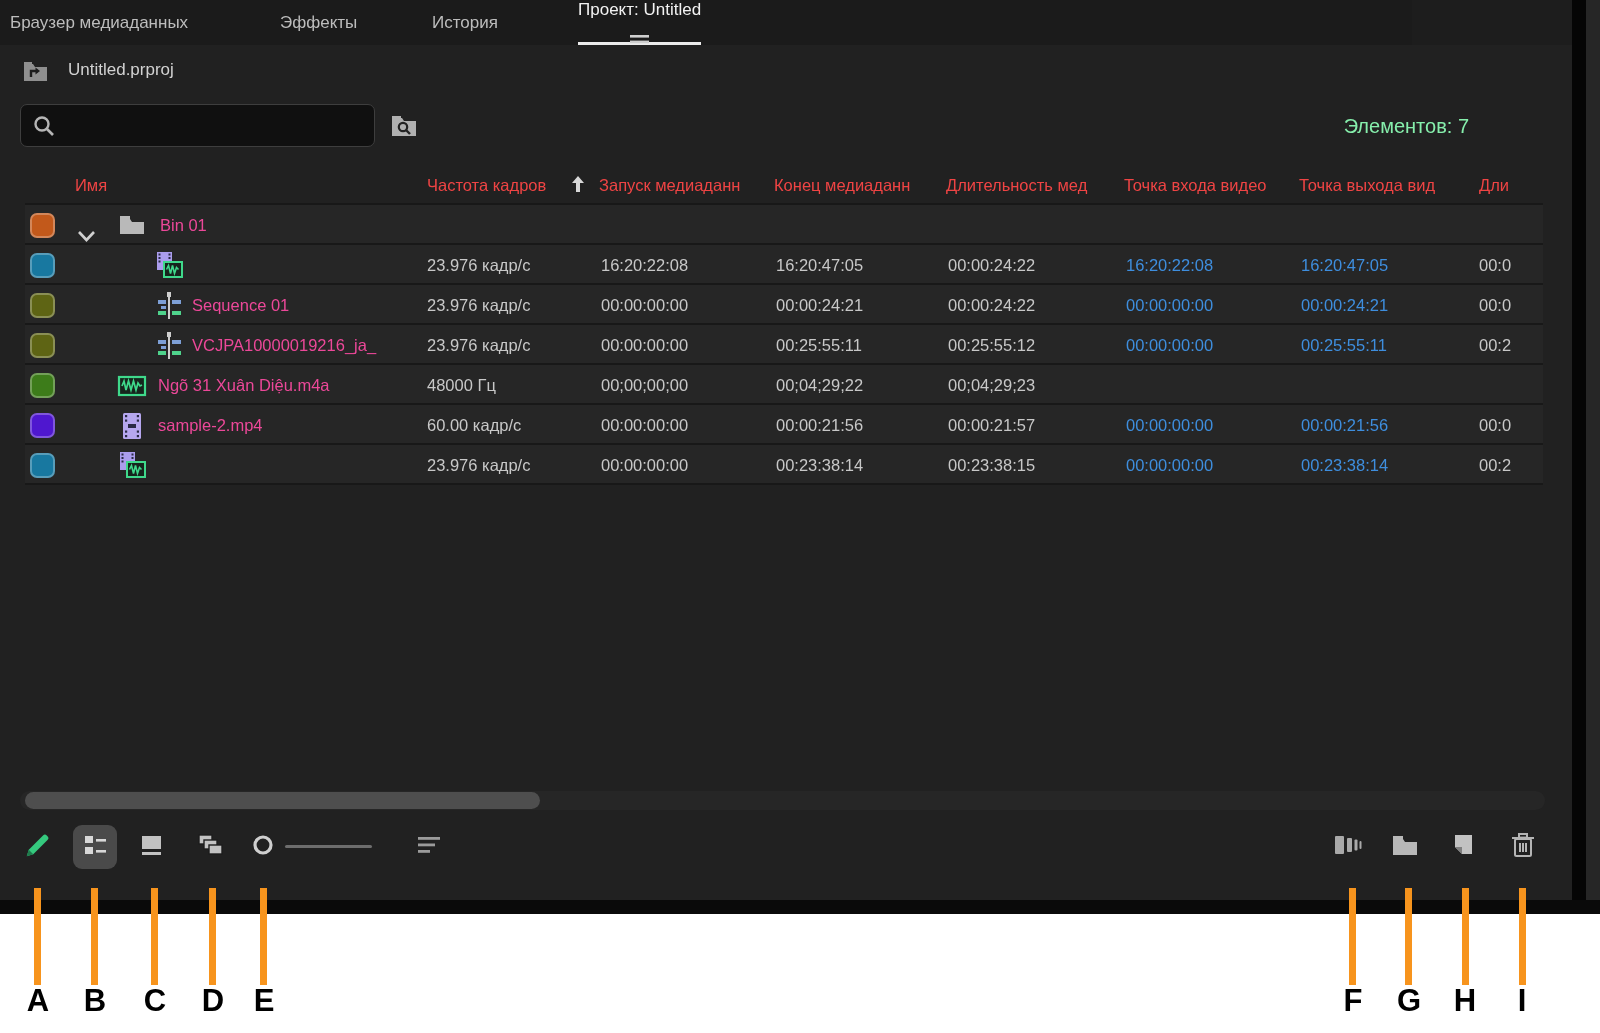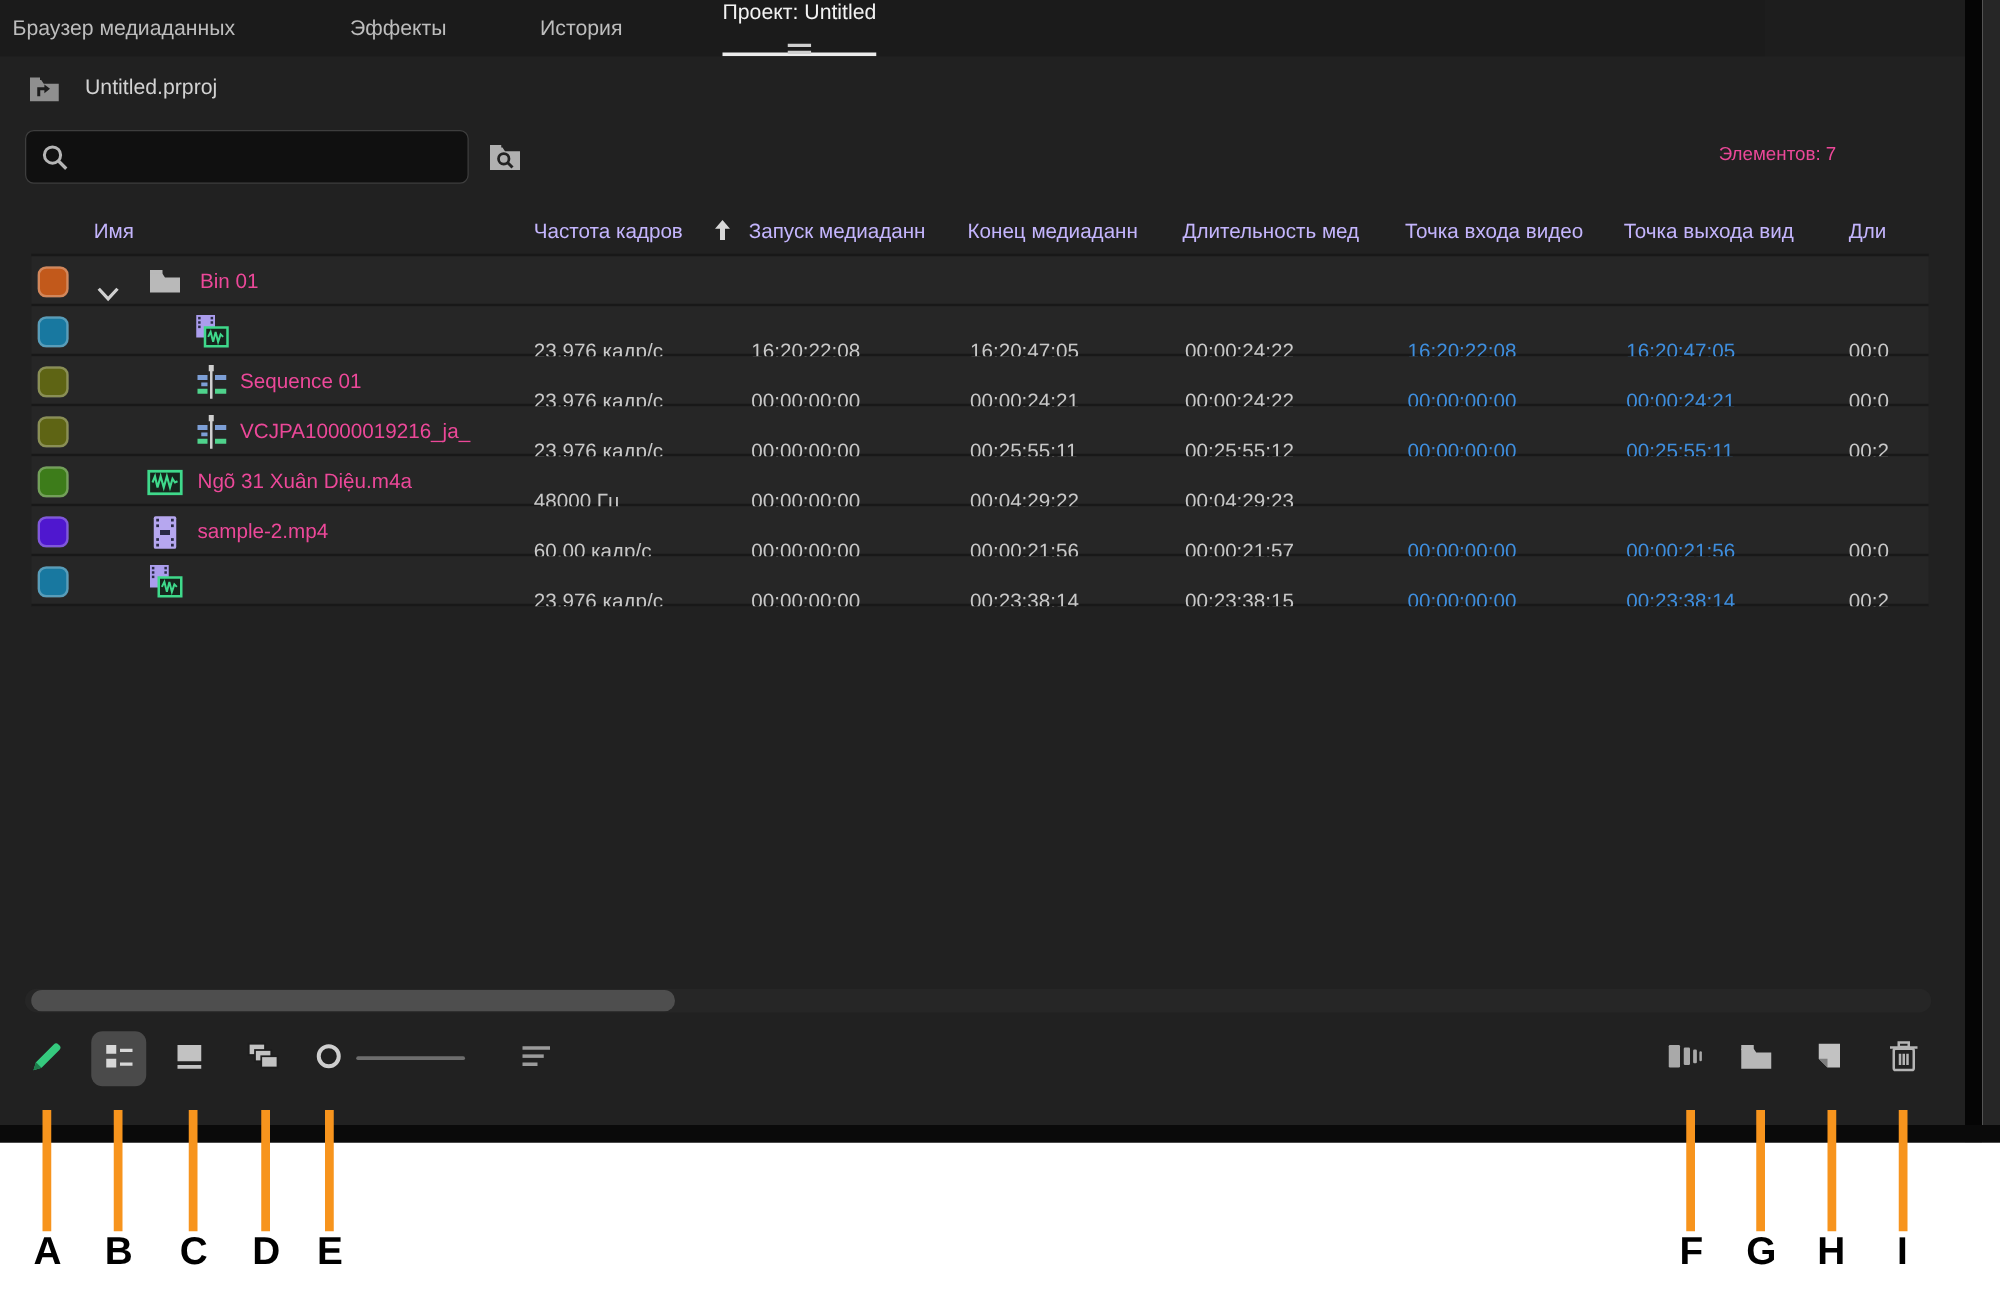--- a/index.html
+++ b/index.html
@@ -26,31 +26,31 @@
 
   .crumb-icon{left:22px;top:58px;width:27px;height:27px;}
   .crumb-label{left:68px;top:60px;font-size:17px;color:#d2d2d2;}
 
   .search-box{left:20px;top:104px;width:355px;height:43px;background:#101010;
       border:1px solid #3e3e3e;border-radius:7px;}
   .search-input{position:absolute;left:44px;top:1px;width:300px;height:39px;background:transparent;
       border:none;outline:none;color:#d6d6d6;font-size:16px;font-family:inherit;}
   .search-glass{position:absolute;left:11px;top:9px;}
   .findbin-btn{left:389px;top:111px;width:30px;height:30px;}
-  .items-count{top:115px;right:103px;font-size:15px;color:#ec4899;}
+  .items-count{top:115px;right:103px;font-size:20px;color:#86efac;}
 
   
   .thead{left:0;top:168px;width:1543px;height:34px;overflow:hidden;}
-  .th{position:absolute;top:0;height:34px;line-height:34px;font-size:16.5px;color:#c4b5fd;white-space:nowrap;}
+  .th{position:absolute;top:0;height:34px;line-height:34px;font-size:16.5px;color:#ef4444;white-space:nowrap;}
   .sort-arrow{position:absolute;left:570px;top:6px;}
 
   .rows{left:25px;top:203px;width:1518px;border-top:2px solid #181818;overflow:hidden;}
   .row{position:relative;height:40px;background:#262626;border-bottom:2px solid #181818;
        line-height:40px;font-size:16.5px;color:#c8c8c8;white-space:nowrap;}
-  .cell{position:absolute;top:16px;height:40px;line-height:40px;}
+  .cell{position:absolute;top:0;height:40px;line-height:40px;}
   .cell.blue{color:#3e8ede;}
   .chip{position:absolute;left:5px;top:8px;width:25px;height:25px;border-radius:7px;
         border:2px solid rgba(255,255,255,0.28);}
   .rowicon{position:absolute;top:5px;}
   .name{position:absolute;top:0;color:#ec4899;}
 
   
   .hscroll-track{left:20px;top:791px;width:1525px;height:19px;background:#262626;border-radius:10px;}
   .hscroll-thumb{left:25px;top:792px;width:515px;height:17px;background:#4e4e4e;border-radius:9px;}
 

